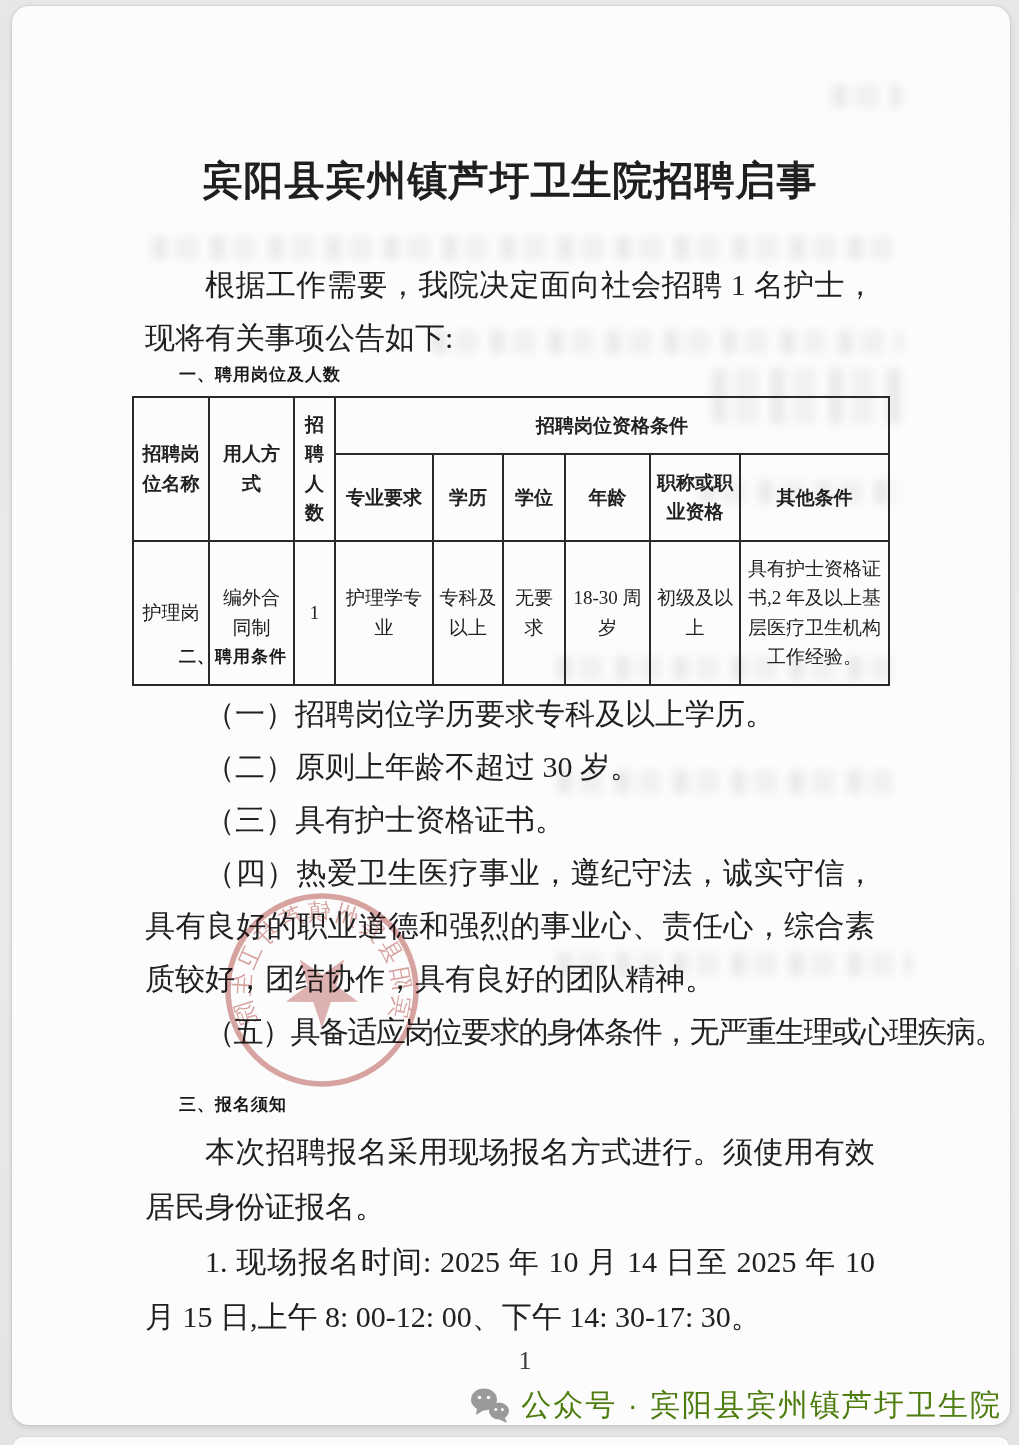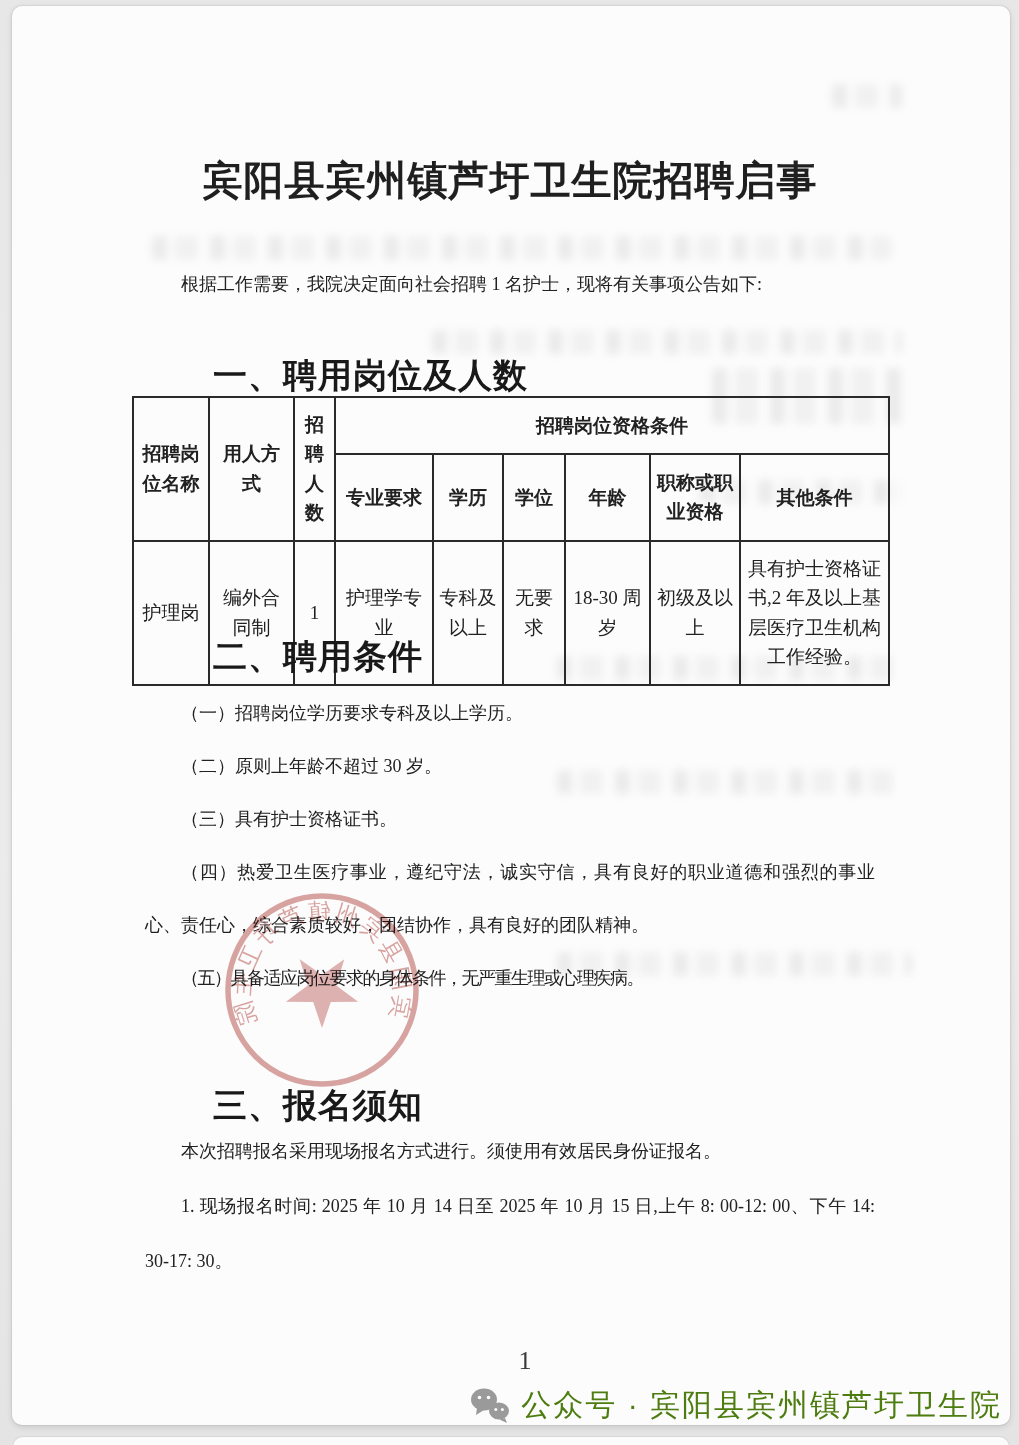--- a/index.html
+++ b/index.html
@@ -5,49 +5,49 @@
   html,body{margin:0;padding:0;background:#dedede;}
   .canvas{
     position:relative;width:1019px;height:1445px;margin:0 auto;
     background:linear-gradient(180deg,#e7e7e7 0%,#ebebeb 60%,#e4e4e4 100%);
     overflow:hidden;
     font-family:"Liberation Serif","DejaVu Serif",serif;
     color:#1f1f1f;
   }
   .page{
     position:absolute;left:12px;top:6px;width:998px;height:1419px;
-    background:#fcfcfc;border-radius:10px;
+    background:#fcfcfc;border-radius:17px;
     box-shadow:0 0 0 1px rgba(0,0,0,0.05),0 2px 6px rgba(0,0,0,0.12);
     overflow:hidden;
   }
   .next-page{
     position:absolute;left:13px;top:1437px;width:996px;height:10px;
     background:#fbfbfb;border-radius:10px 10px 0 0;
     box-shadow:0 0 0 1px rgba(0,0,0,0.05);
   }
   
   .title{
     position:absolute;left:133px;top:150px;width:730px;
     font-size:40px;line-height:50px;font-weight:bold;text-align:center;
     font-family:"Liberation Serif","DejaVu Serif",serif;letter-spacing:1px;margin:0;
   }
   .bodyblock{position:absolute;left:133px;width:730px;}
   .body p{
-    margin:0;font-size:18px;line-height:53px;text-indent:2em;
+    margin:0;font-size:30px;line-height:53px;text-indent:2em;
     text-align:justify;color:#212121;
   }
   #intro{top:252px;}
   #items{top:681px;}
   #s3paras{top:1118px;font-family:Liberation Serif, serif;}
   #s3paras p{line-height:55px;}
   .tight{white-space:nowrap;letter-spacing:-1.5px;}
   .heading{
     position:absolute;left:133px;width:730px;margin:0;
     font-family:"Liberation Sans","DejaVu Sans",sans-serif;
-    font-weight:bold;font-size:34px;line-height:34px;text-indent:2em;
+    font-weight:bold;font-size:17px;line-height:34px;text-indent:2em;
     color:#191919;letter-spacing:1px;
   }
   #h-s1{top:352px;}
   #h-s2{top:634px;font-family:Liberation Serif, serif;}
   #h-s3{top:1082px;}
   
   table.recruit{
     position:absolute;left:120px;top:390px;width:756px;
     border-collapse:collapse;table-layout:fixed;
     font-size:19px;color:#212121;

